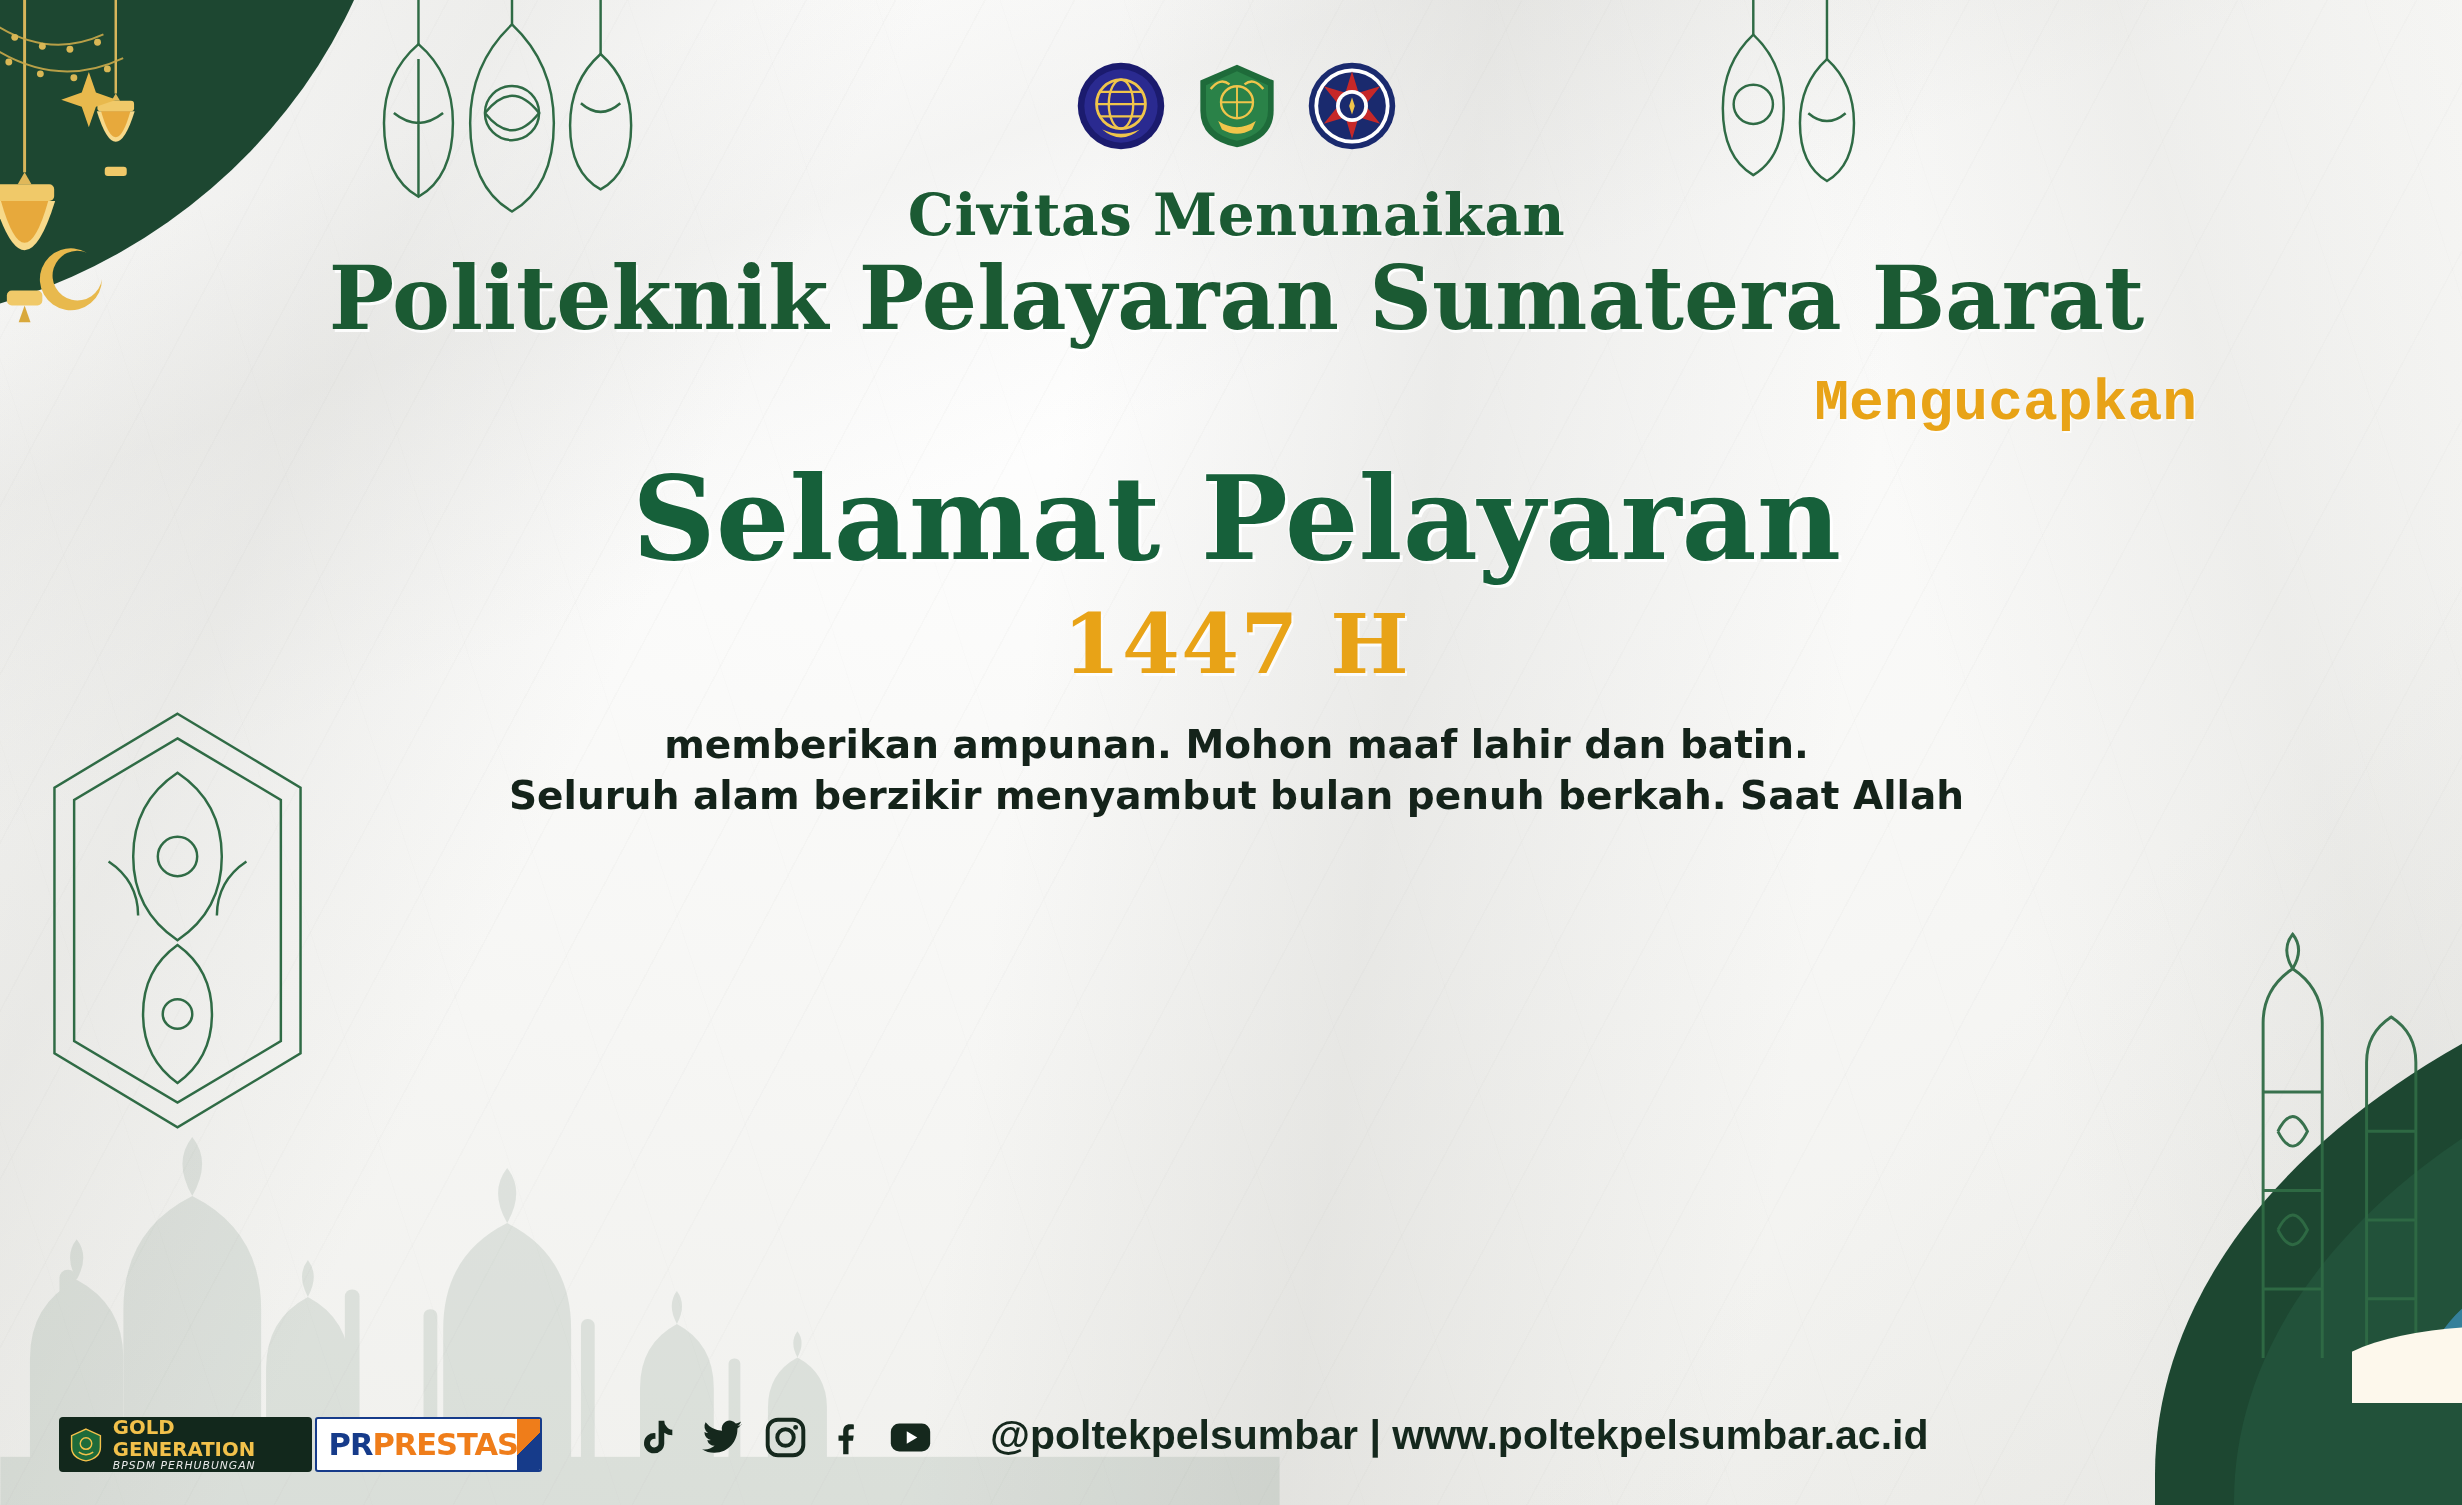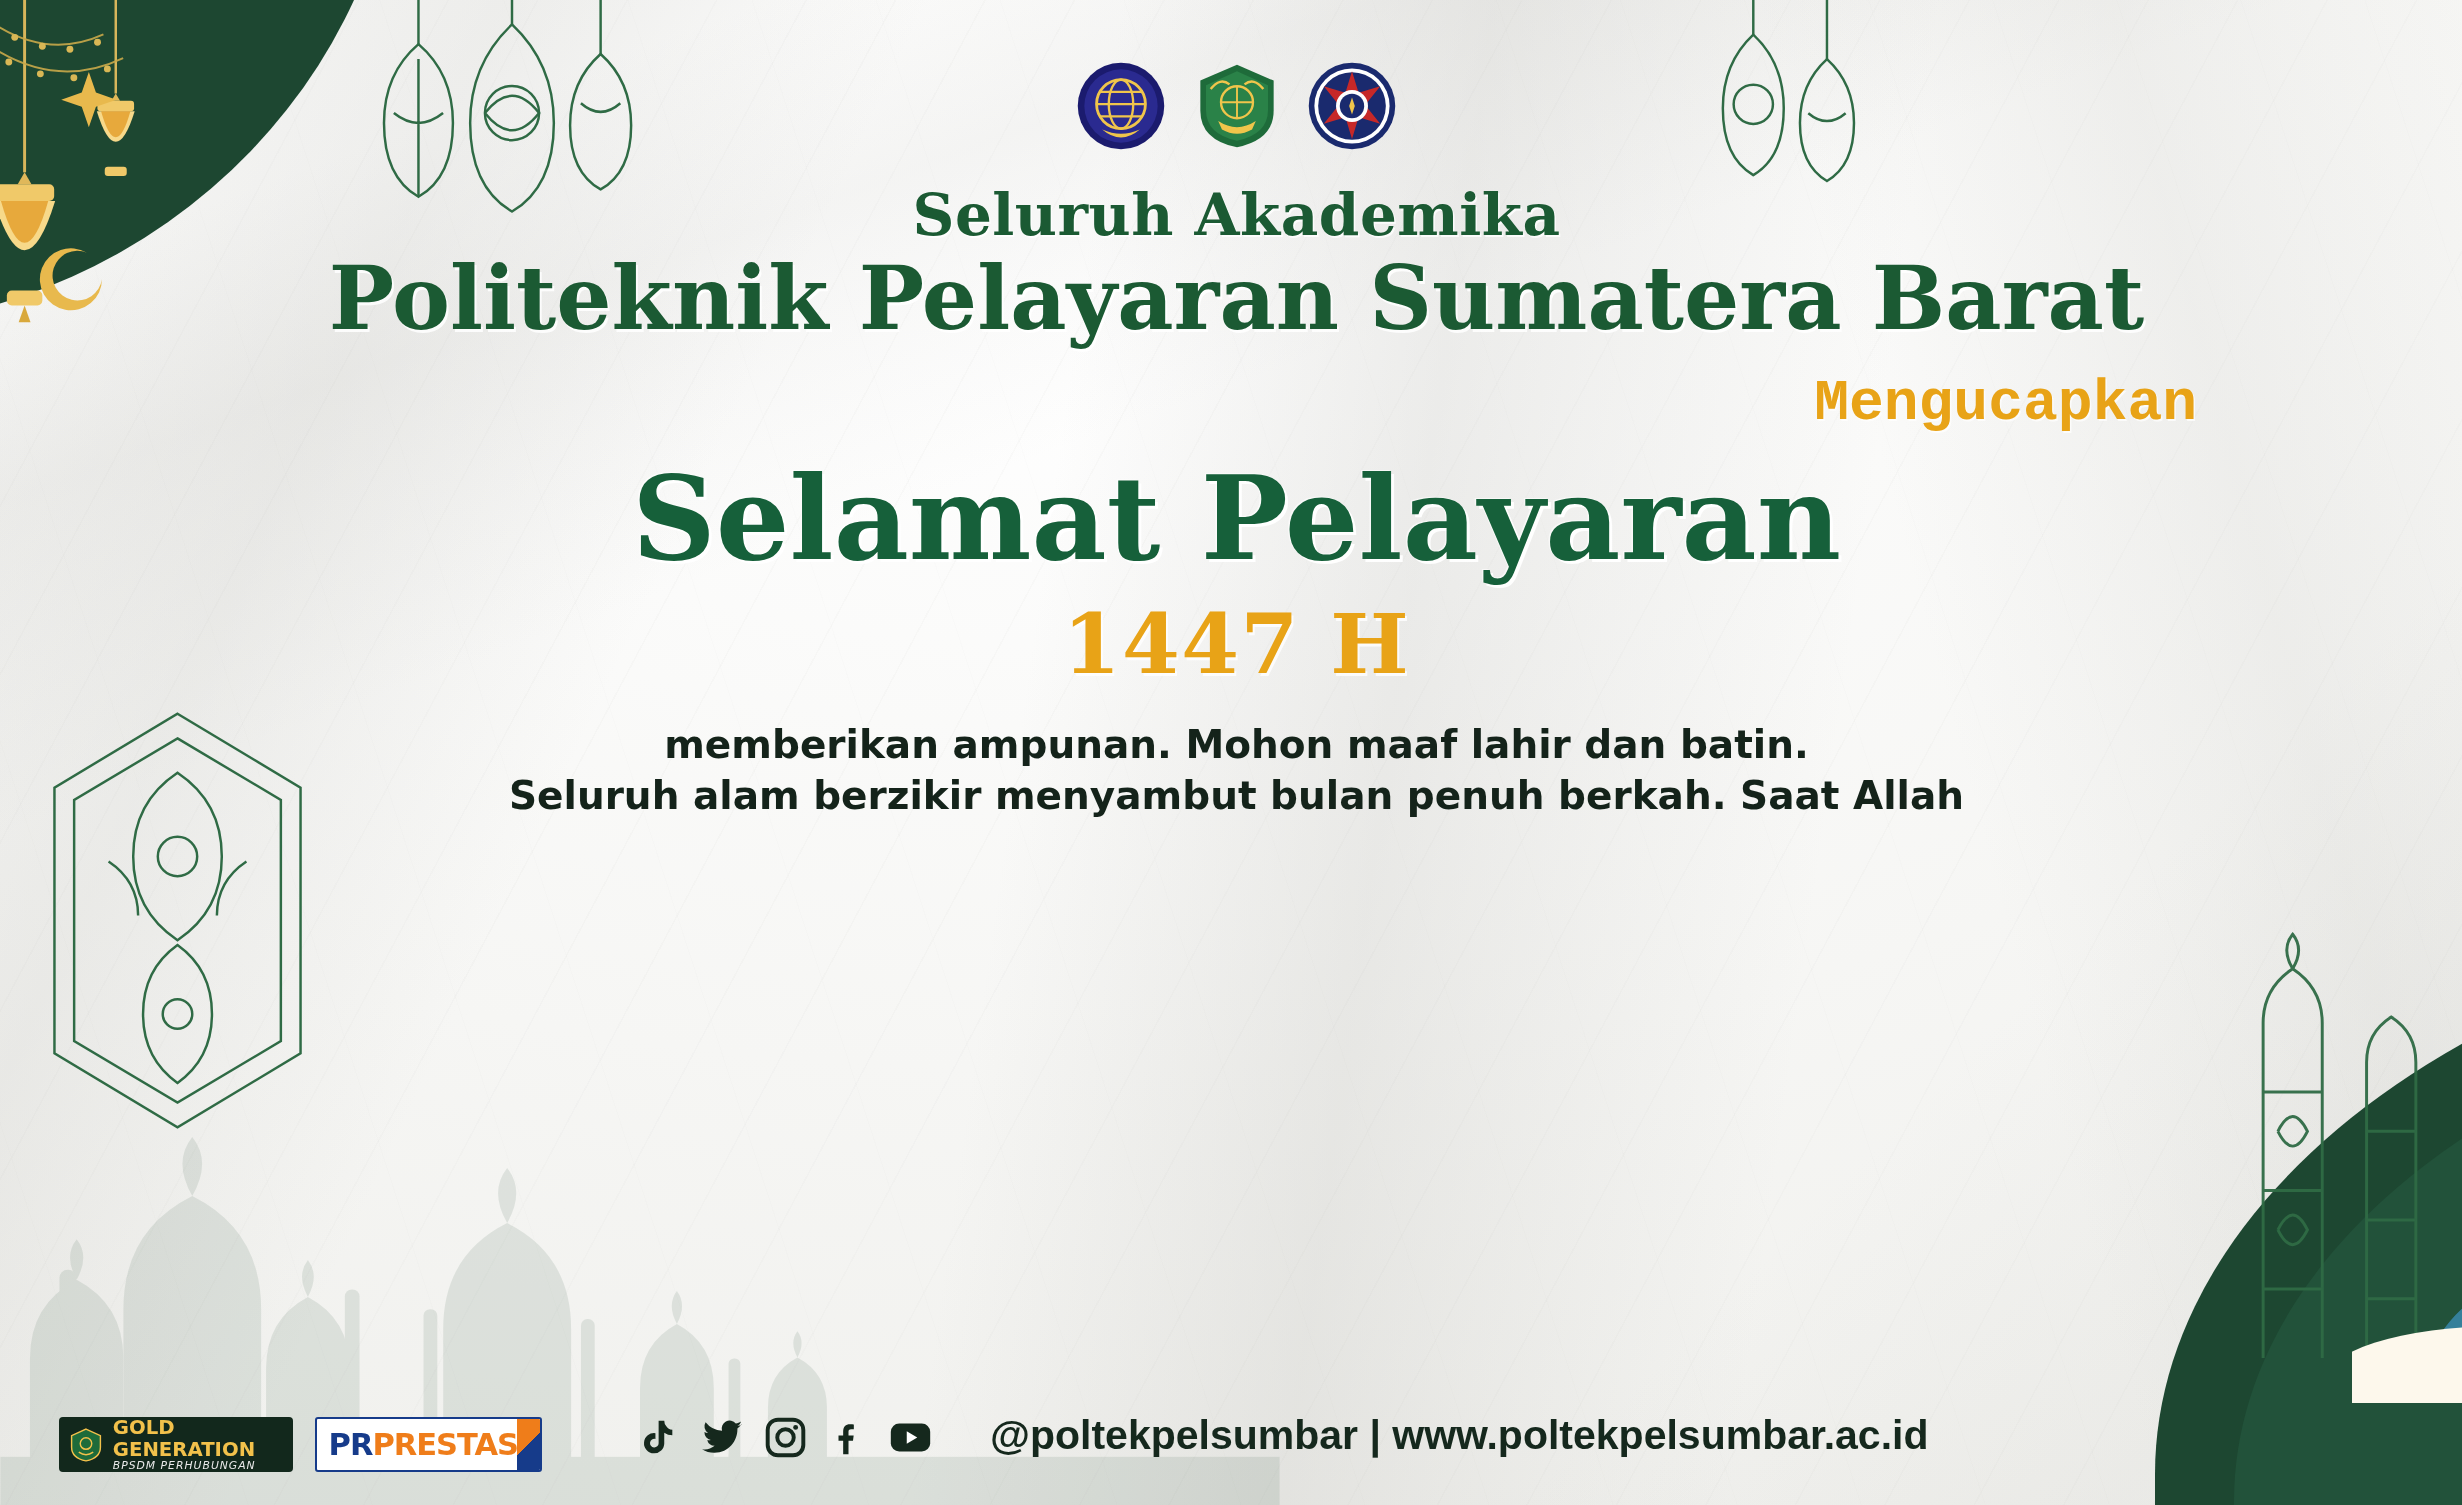--- a/index.html
+++ b/index.html
@@ -141,21 +141,21 @@
     left: 0; bottom: 0;
     width: 100%;
     height: 123px;
     z-index: 60;
     display: flex;
     align-items: center;
   }
   .badge-gold {
     position: absolute;
     left: 59px; bottom: 34px;
-    width: 234px; height: 55px;
+    width: 253px; height: 55px;
     background: #12281c;
     border-radius: 3.9px;
     display: flex; align-items: center; gap: 8.9px;
     padding: 0 8.9px;
     color: #fff;
   }
   .badge-gold .emblem {
     width: 36px; height: 36px; flex: 0 0 36px;
   }
   .badge-gold .txt { text-align: left; line-height: 1.1; }
@@ -476,21 +476,21 @@
         <circle cx="100" cy="100" r="92" fill="#1a2a6e"></circle>
         <circle cx="100" cy="100" r="80" fill="#ffffff"></circle>
         <circle cx="100" cy="100" r="72" fill="#1a2a6e"></circle>
         <path d="M100 26 l14 46 46 -14 -32 40 32 40 -46 -14 -14 46 -14 -46 -46 14 32 -40 -32 -40 46 14 Z" fill="#c62828"></path>
         <circle cx="100" cy="100" r="34" fill="#ffffff"></circle>
         <circle cx="100" cy="100" r="26" fill="#1a2a6e"></circle>
         <path d="M100 82 l6 18 -6 18 -6 -18 Z" fill="#f0c54b"></path>
       </svg>
     </div>
 
-    <p class="line-civitas">Seluruh Akademika</p>
+    <p class="line-civitas">Civitas Menunaikan</p>
     <p class="line-poltek">Politeknik Pelayaran Sumatera Barat</p>
     <p class="line-mengucapkan">Mengucapkan</p>
     <div class="line-big">
       <span class="l1">Selamat Pelayaran</span>
     </div>
     <p class="line-year">1447 H</p>
     <div class="line-quote">
       <div>memberikan ampunan. Mohon maaf lahir dan batin.</div>
       <div>Seluruh alam berzikir menyambut bulan penuh berkah. Saat Allah</div>
     </div>

